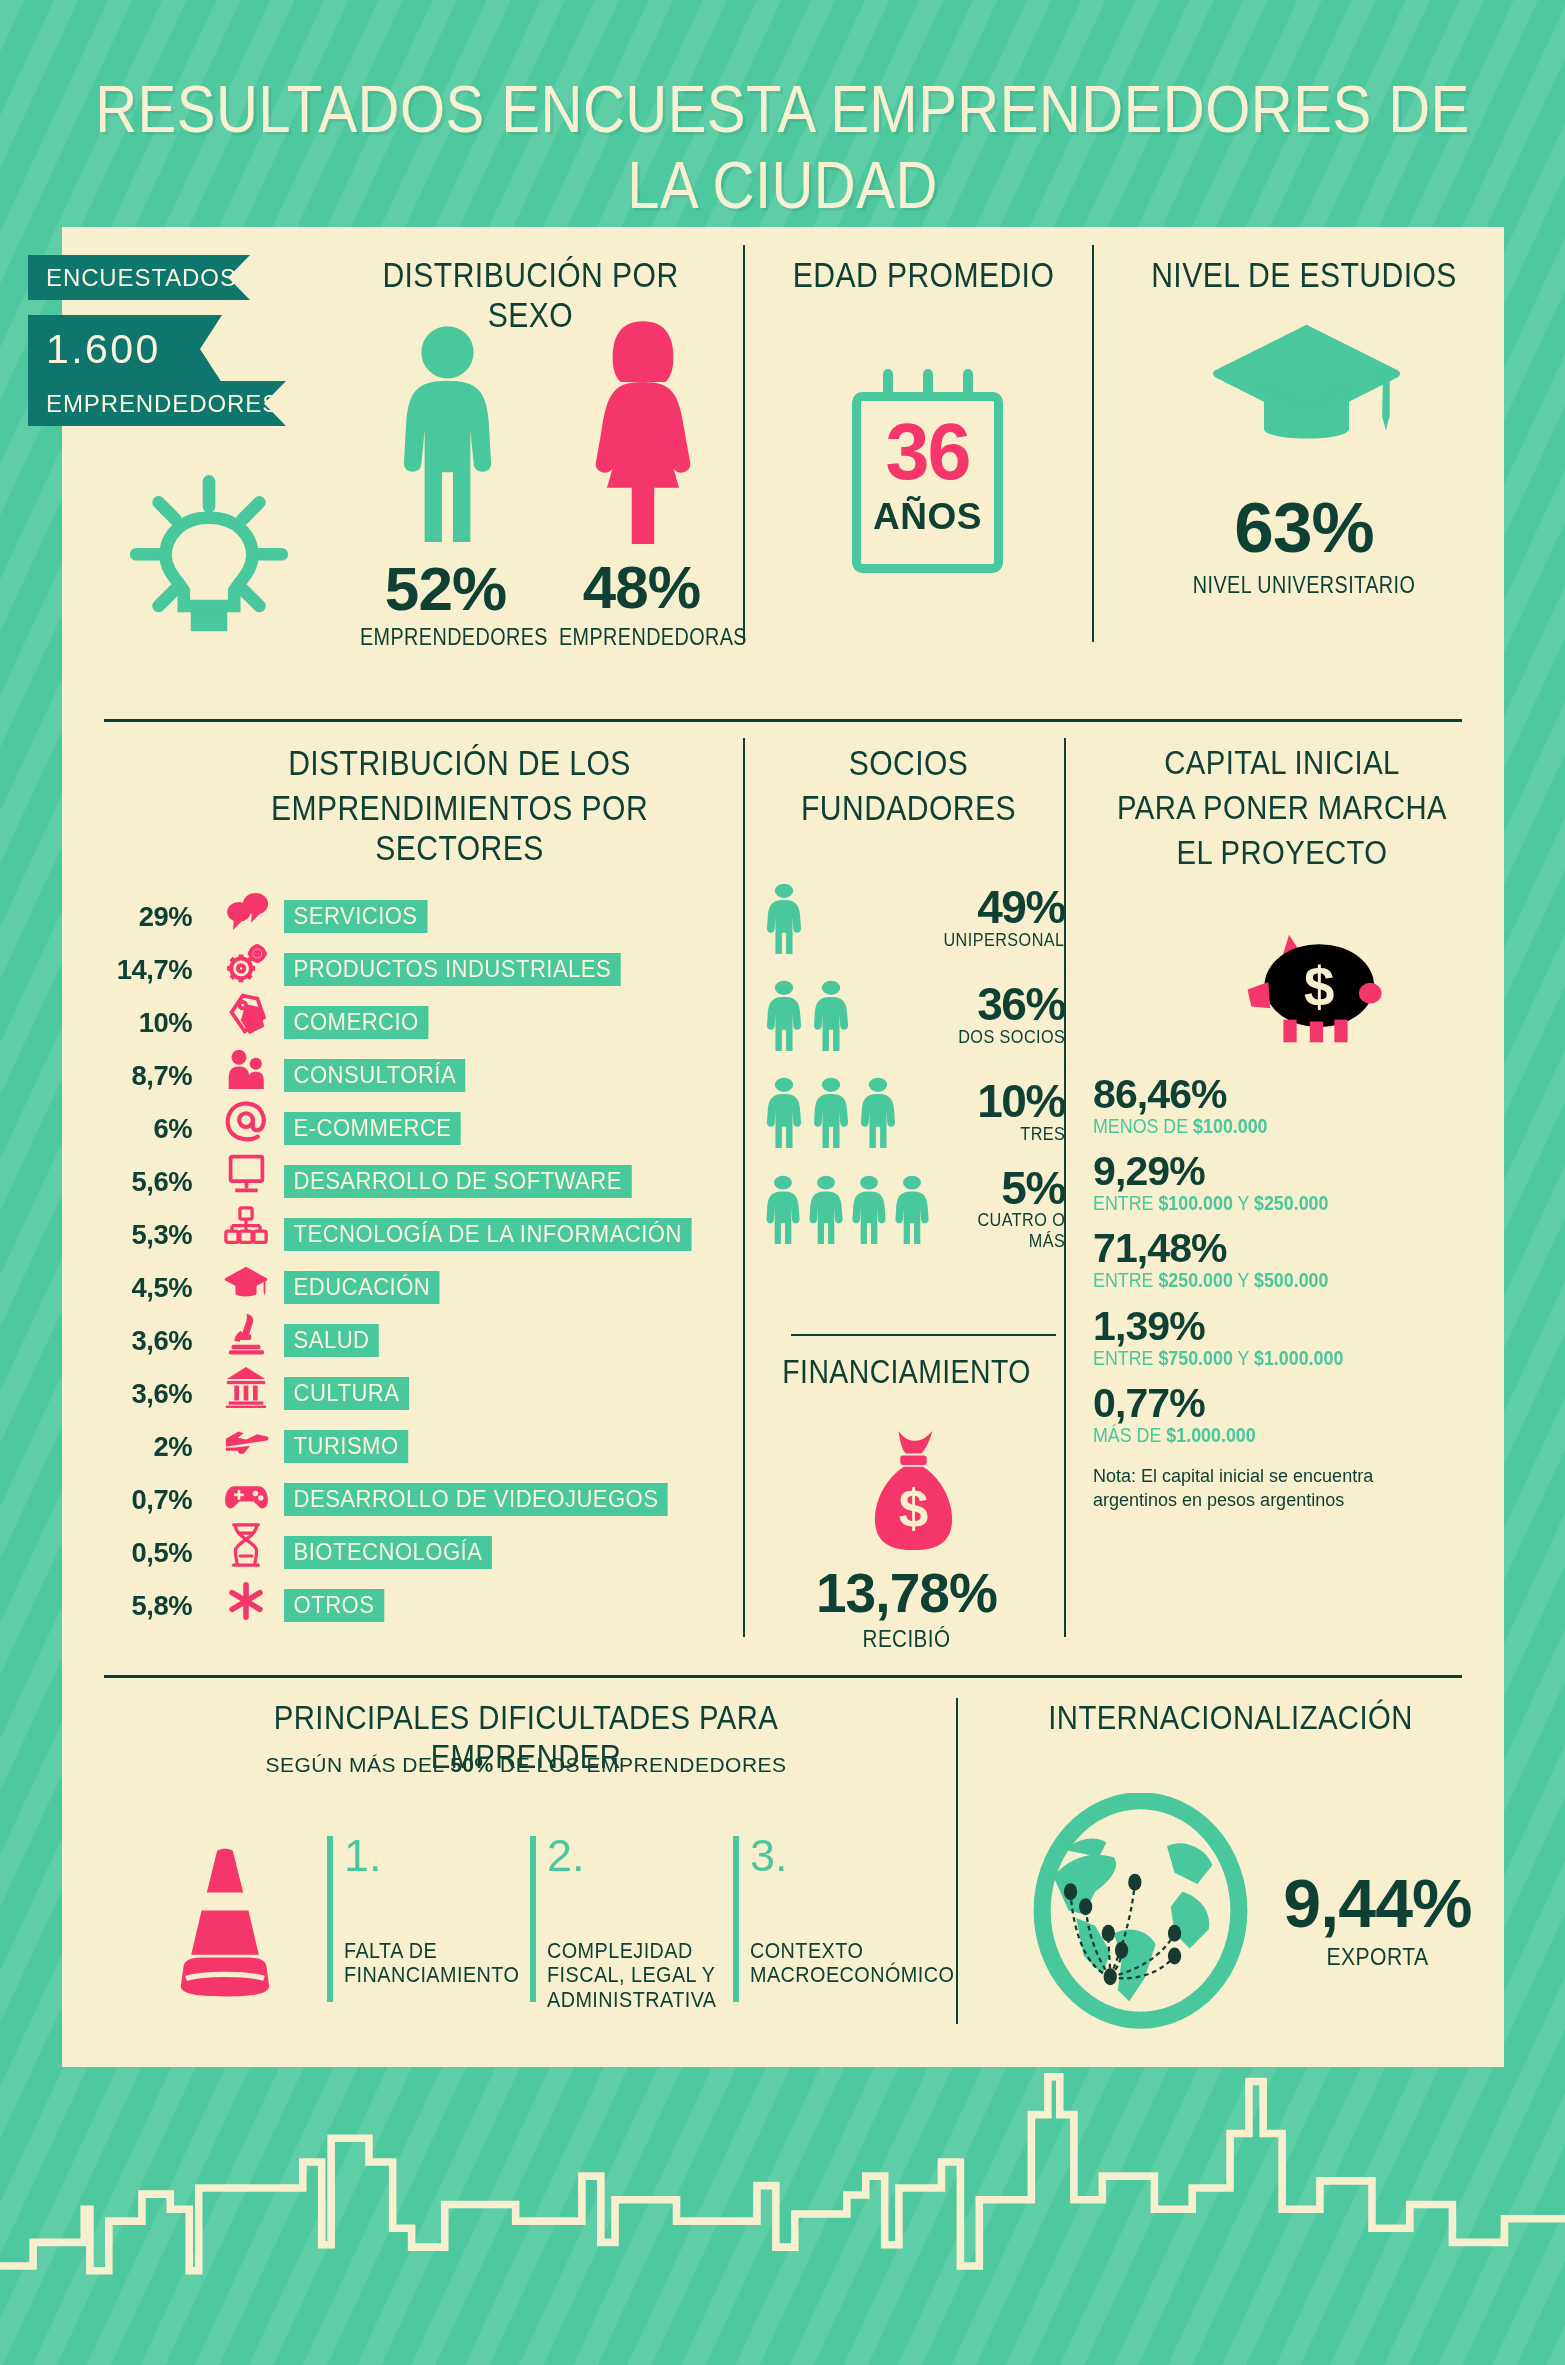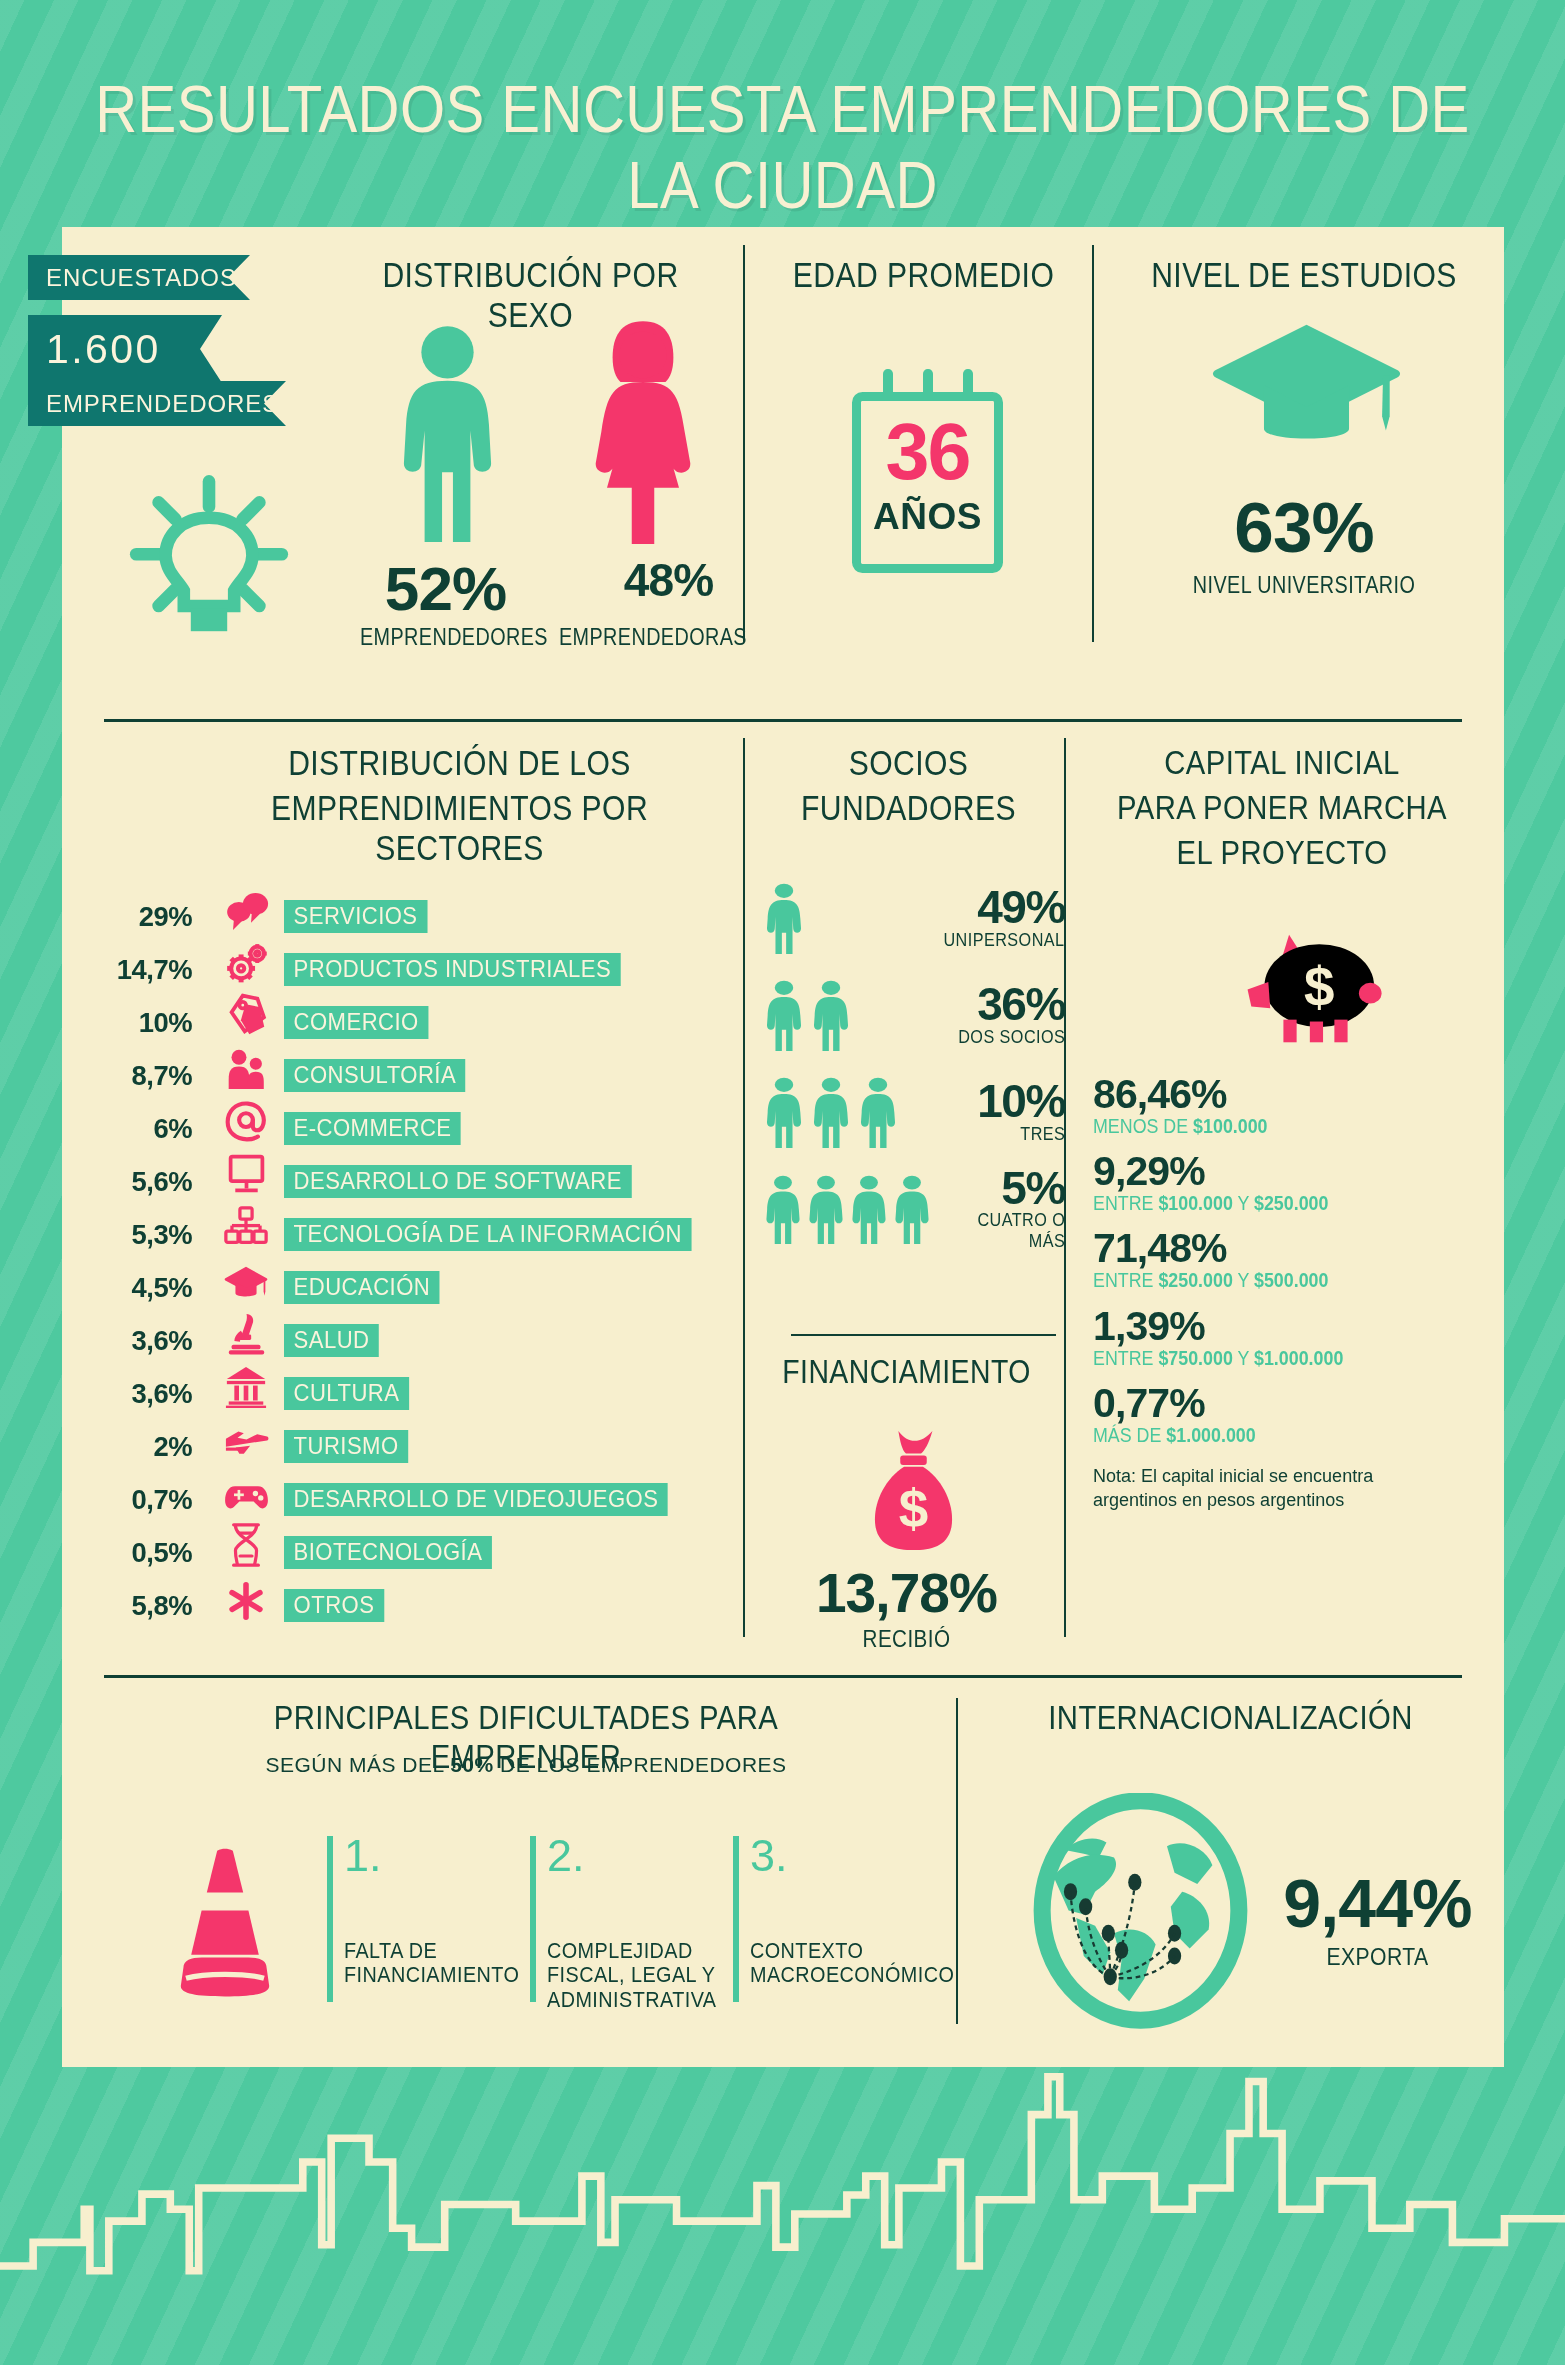--- a/index.html
+++ b/index.html
@@ -164,21 +164,21 @@
   </svg>
   <svg style="position:absolute;left:523px;top:92px;width:116px;height:225px" viewBox="0 0 100 200">
     <path fill="#F4366B" d="M50 2 C30 2 23 16 23 34 C23 46 26 52 30 56 L70 56 C74 52 77 46 77 34 C77 16 70 2 50 2Z"></path>
     <circle cx="50" cy="32" r="21" fill="#F4366B"></circle>
     <path fill="#F4366B" d="M50 56 C24 56 18 66 13 100 L8 128 C7 138 22 140 24 130 L31 104 L18 150 L40 150 L40 200 L54 200 L54 150 L46 150 L46 200 L60 200 L60 150 L82 150 L69 104 L76 130 C78 140 93 138 92 128 L87 100 C82 66 76 56 50 56 Z"></path>
   </svg>
 
   <div class="big-num" style="position:absolute; left:303px; top:326px; width:161px; text-align:center; font-size:62px;">52%</div>
   <div class="cap-label" style="position:absolute; left:284px; top:397px; width:199px; text-align:center; font-size:23px; transform-origin:center;">EMPRENDEDORES</div>
 
-  <div class="big-num" style="position:absolute; left:526px; top:326px; width:161px; text-align:center; font-size:46px;">48%</div>
+  <div class="big-num" style="position:absolute; left:499px; top:326px; width:161px; text-align:center; font-size:60px;">48%</div>
   <div class="cap-label" style="position:absolute; left:483px; top:397px; width:199px; text-align:center; font-size:23px; transform-origin:center;">EMPRENDEDORAS</div>
 
   <div class="sec-title" style="position:absolute; left:691px; top:28px; width:341px; text-align:center; font-size:35px;">EDAD PROMEDIO</div>
 
   <div style="position:absolute; left:790px; top:142px; width:151px; height:203px;">
     <div style="position:absolute;left:31px;top:0;width:9.5px;height:47px;background:#49C79D;border-radius:4.7px"></div>
     <div style="position:absolute;left:71px;top:0;width:9.5px;height:47px;background:#49C79D;border-radius:4.7px"></div>
     <div style="position:absolute;left:111px;top:0;width:9.5px;height:47px;background:#49C79D;border-radius:4.7px"></div>
     <div style="position:absolute;left:0;top:23px;width:151px;height:181px;border:9.5px solid #49C79D;border-radius:10.4px;background:#F7EFCE"></div>
     <div style="position:absolute;left:0;top:37px;width:151px;text-align:center;font-size:79px;font-weight:bold;color:#F4366B;letter-spacing:-1.9px;font-family:'Liberation Sans Narrow','Liberation Sans',sans-serif;">36</div>

